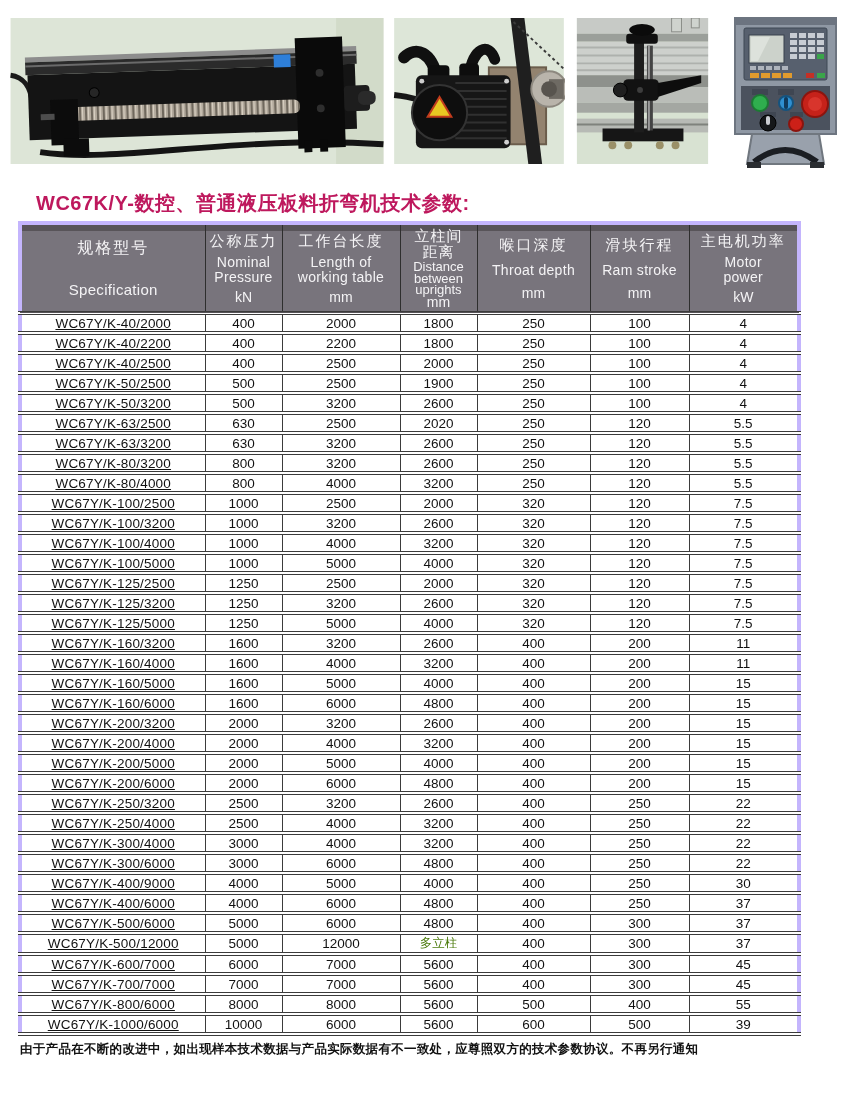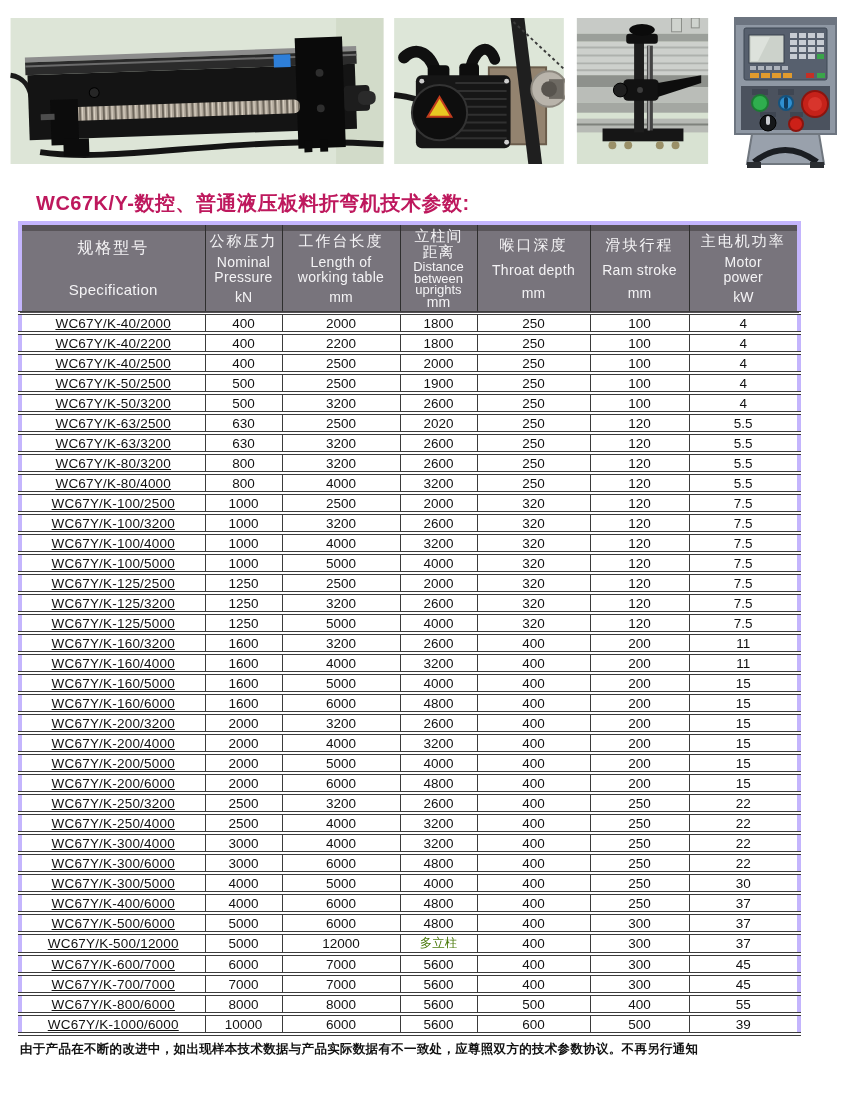--- a/index.html
+++ b/index.html
@@ -564,21 +564,21 @@
       <tr>
         <td class="model">WC67Y/K-300/6000</td>
         <td>3000</td>
         <td>6000</td>
         <td>4800</td>
         <td>400</td>
         <td>250</td>
         <td>22</td>
       </tr>
       <tr>
-        <td class="model">WC67Y/K-300/5000</td>
+        <td class="model">WC67Y/K-400/9000</td>
         <td>4000</td>
         <td>5000</td>
         <td>4000</td>
         <td>400</td>
         <td>250</td>
         <td>30</td>
       </tr>
       <tr>
         <td class="model">WC67Y/K-400/6000</td>
         <td>4000</td>

